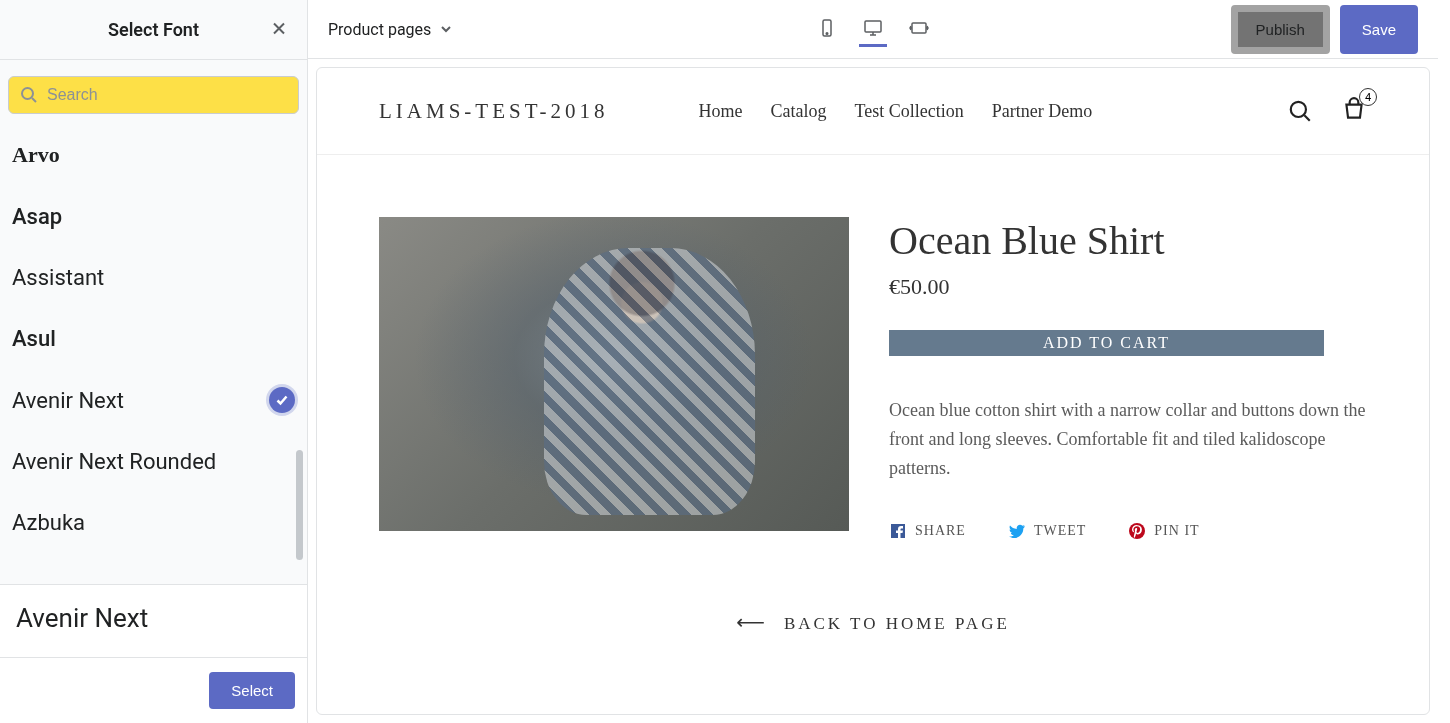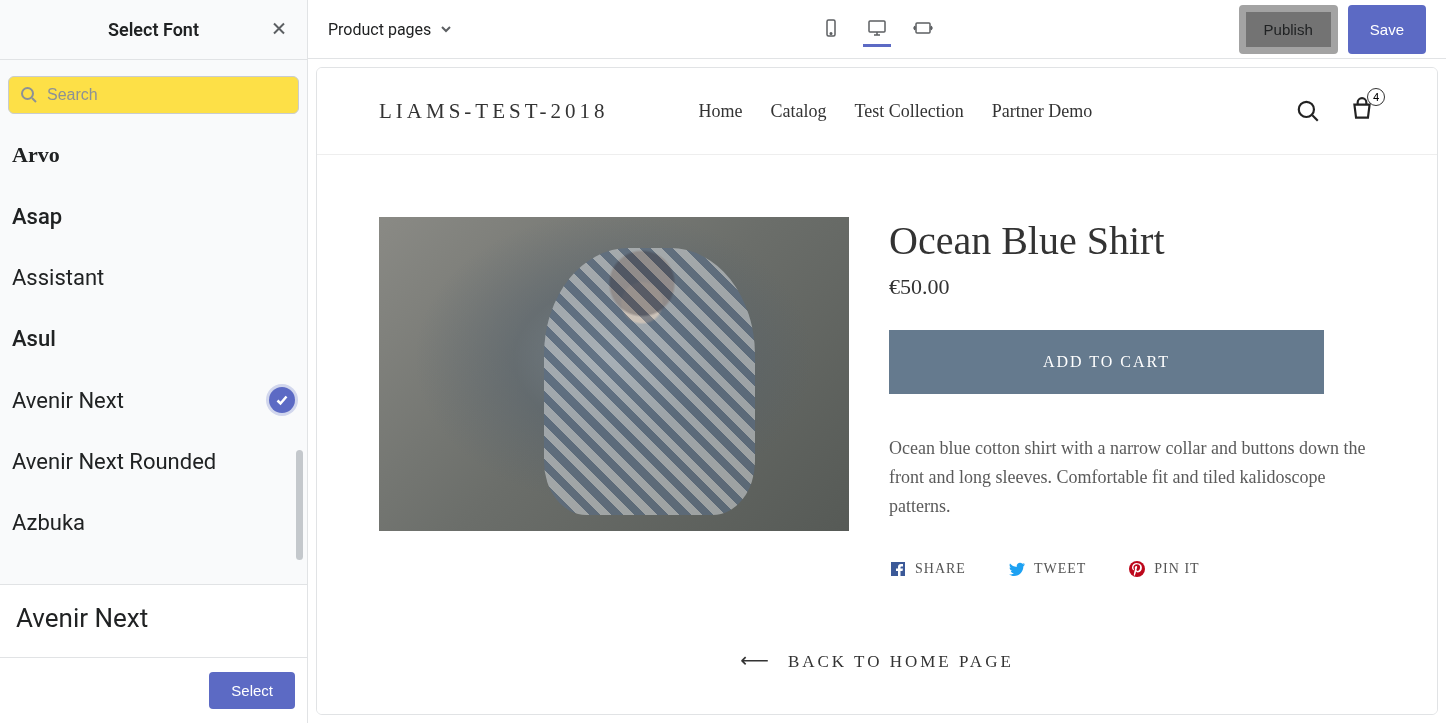--- a/index.html
+++ b/index.html
@@ -37,21 +37,21 @@
 
     .selected-panel { border-top: 1px solid #e1e3e5; background: #fff; padding: 18px 16px 10px 16px; }
     .selected-name { font-size: 26px; color: #202223; font-weight: 400; margin-bottom: 14px; }
     .weight-select { display: flex; align-items: center; gap: 6px; font-size: 15px; color: #454749; cursor: pointer; }
     .weight-select svg { width: 12px; height: 12px; }
     
     .select-footer { border-top: 1px solid #e1e3e5; padding: 14px 12px; display: flex; justify-content: flex-end; background: #fff; }
     .select-btn { background: #5c6ac4; color: #fff; border: none; border-radius: 4px; padding: 10px 22px; font-size: 15px; font-weight: 500; cursor: pointer; }
     
     
-    .main { position: absolute; left: 308px; top: 0; right: 4px; height: 723px; display: flex; flex-direction: column; }
+    .main { position: absolute; left: 308px; top: 0; right: 12px; height: 723px; display: flex; flex-direction: column; }
     .topbar { height: 59px; display: flex; align-items: center; padding: 0 20px; border-bottom: 1px solid #e1e3e5; position: relative; }
     .page-select { display: flex; align-items: center; gap: 8px; font-size: 16px; color: #202223; cursor: pointer; }
     .page-select svg { width: 14px; height: 14px; color: #5c5f62; }
     
     .device-icons { position: absolute; left: 50%; transform: translateX(-50%); display: flex; gap: 18px; align-items: center; }
     .device-btn { background: none; border: none; cursor: pointer; padding: 6px 4px; color: #5c5f62; border-bottom: 3px solid transparent; }
     .device-btn.active { border-bottom-color: #5c6ac4; }
     .device-btn svg { width: 20px; height: 20px; display: block; }
     
     .top-actions { margin-left: auto; display: flex; gap: 10px; }
@@ -74,21 +74,21 @@
     
     .product-section { display: flex; padding: 62px 62px 30px 62px; gap: 40px; }
     .product-image { width: 470px; height: 314px; background: linear-gradient(135deg, #8a8a85 0%, #6b6e6a 50%, #565a56 100%); position: relative; overflow: hidden; flex-shrink: 0; }
     .product-image::before { content: ''; position: absolute; inset: 0; background: radial-gradient(ellipse at 50% 45%, rgba(120,140,160,0.5) 0%, rgba(80,95,110,0.4) 30%, transparent 60%); }
     .product-image::after { content:''; position:absolute; left:35%; top:10%; width:45%; height:85%; background: repeating-linear-gradient(45deg, rgba(90,110,135,0.6) 0 8px, rgba(220,225,230,0.5) 8px 16px); border-radius: 40% 40% 20% 20%; filter: blur(0.5px); }
     .figure { position:absolute; left:32%; top:8%; width:48%; height:88%; background: radial-gradient(circle at 50% 15%, rgba(60,40,30,0.8) 0 12%, transparent 13%), radial-gradient(circle at 50% 22%, rgba(200,170,140,0.85) 0 8%, transparent 9%); }
     
     .product-info { flex: 1; font-family: Georgia, serif; }
     .product-title { font-size: 40px; color: #333; margin-bottom: 10px; font-weight: 400; }
     .product-price { font-size: 22px; color: #333; margin-bottom: 30px; }
-    .add-cart-btn { background: #657a8e; color: #fff; border: none; width: 435px; padding: 23px; font-size: 16px; letter-spacing: 2px; cursor: pointer; font-family: Georgia, serif; margin-bottom: 40px; }
+    .add-cart-btn { background: #657a8e; color: #fff; border: none; width: 435px; padding: 4px; font-size: 16px; letter-spacing: 2px; cursor: pointer; font-family: Georgia, serif; margin-bottom: 40px; }
     .product-desc { font-size: 18px; color: #5a5a5a; line-height: 1.6; max-width: 480px; margin-bottom: 40px; }
     .share-row { display: flex; gap: 42px; }
     .share-item { display: flex; align-items: center; gap: 8px; font-size: 14px; letter-spacing: 1px; color: #555; cursor: pointer; }
     .share-item svg { width: 18px; height: 18px; }
     .fb-icon { color: #3b5998; }
     .tw-icon { color: #1da1f2; }
     .pin-icon { color: #bd081c; }
     
     .back-link { text-align: center; padding: 40px 0 60px 0; font-family: Georgia, serif; font-size: 17px; letter-spacing: 3px; color: #333; cursor: pointer; }
     .back-link span.arrow { margin-right: 16px; font-size: 20px; }

